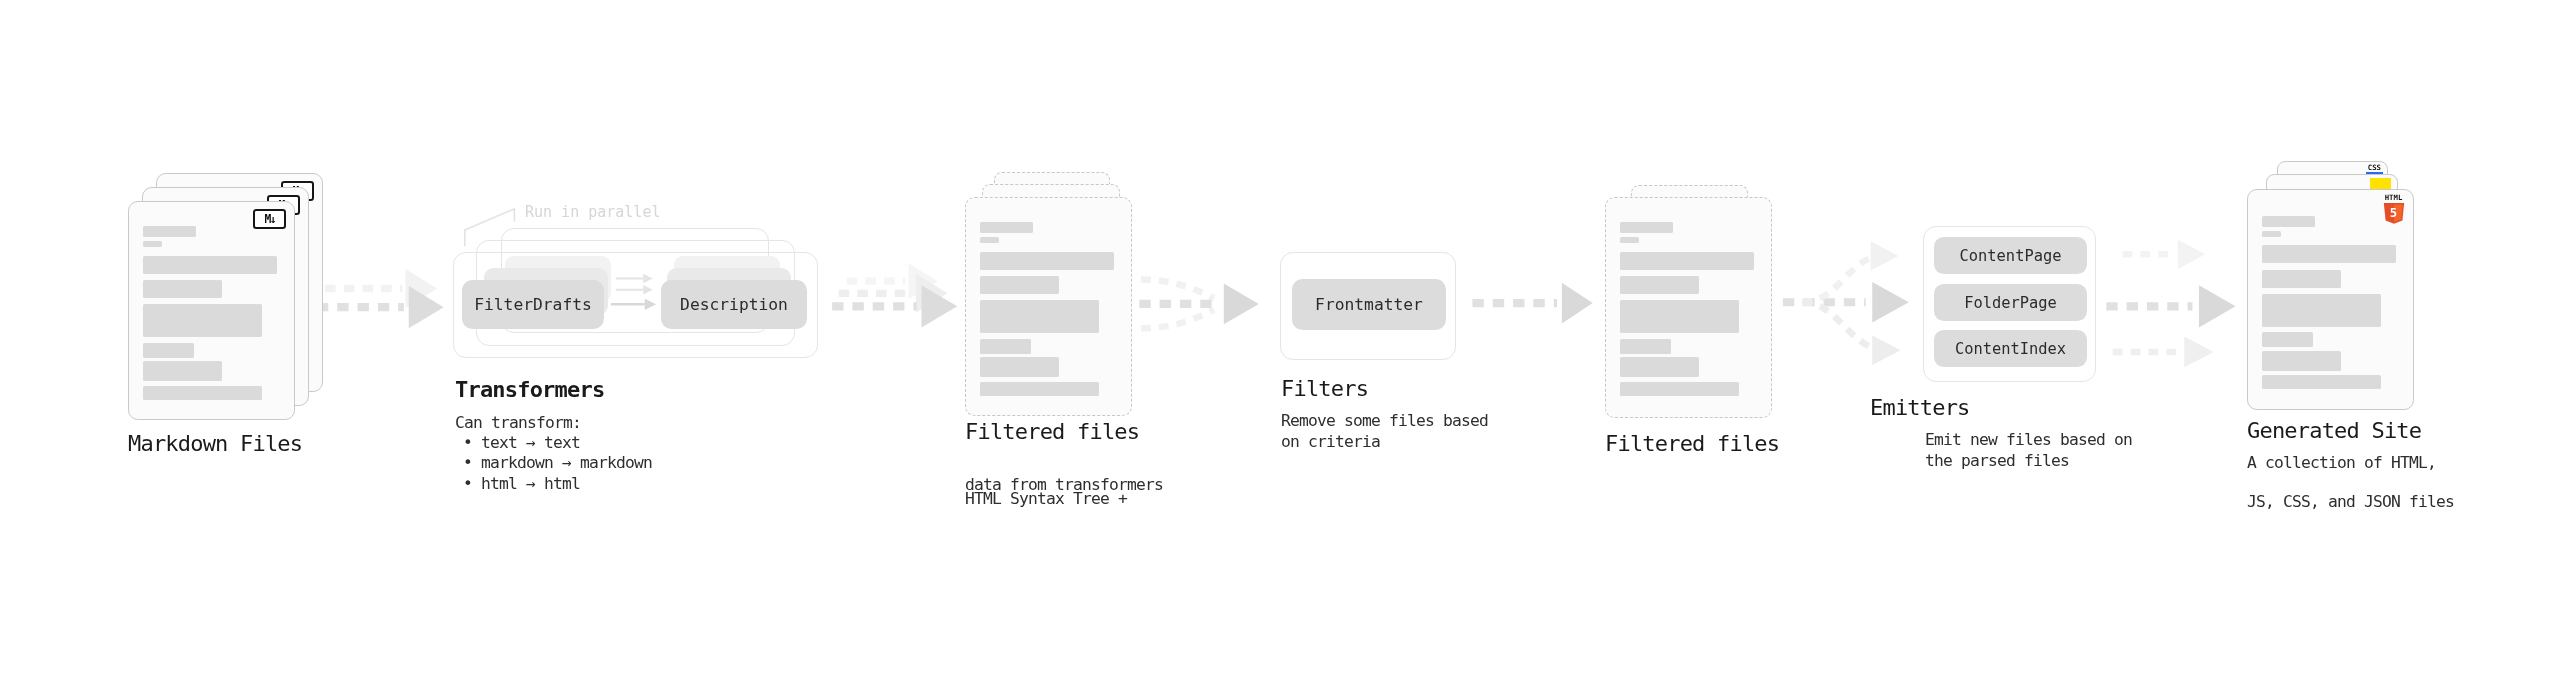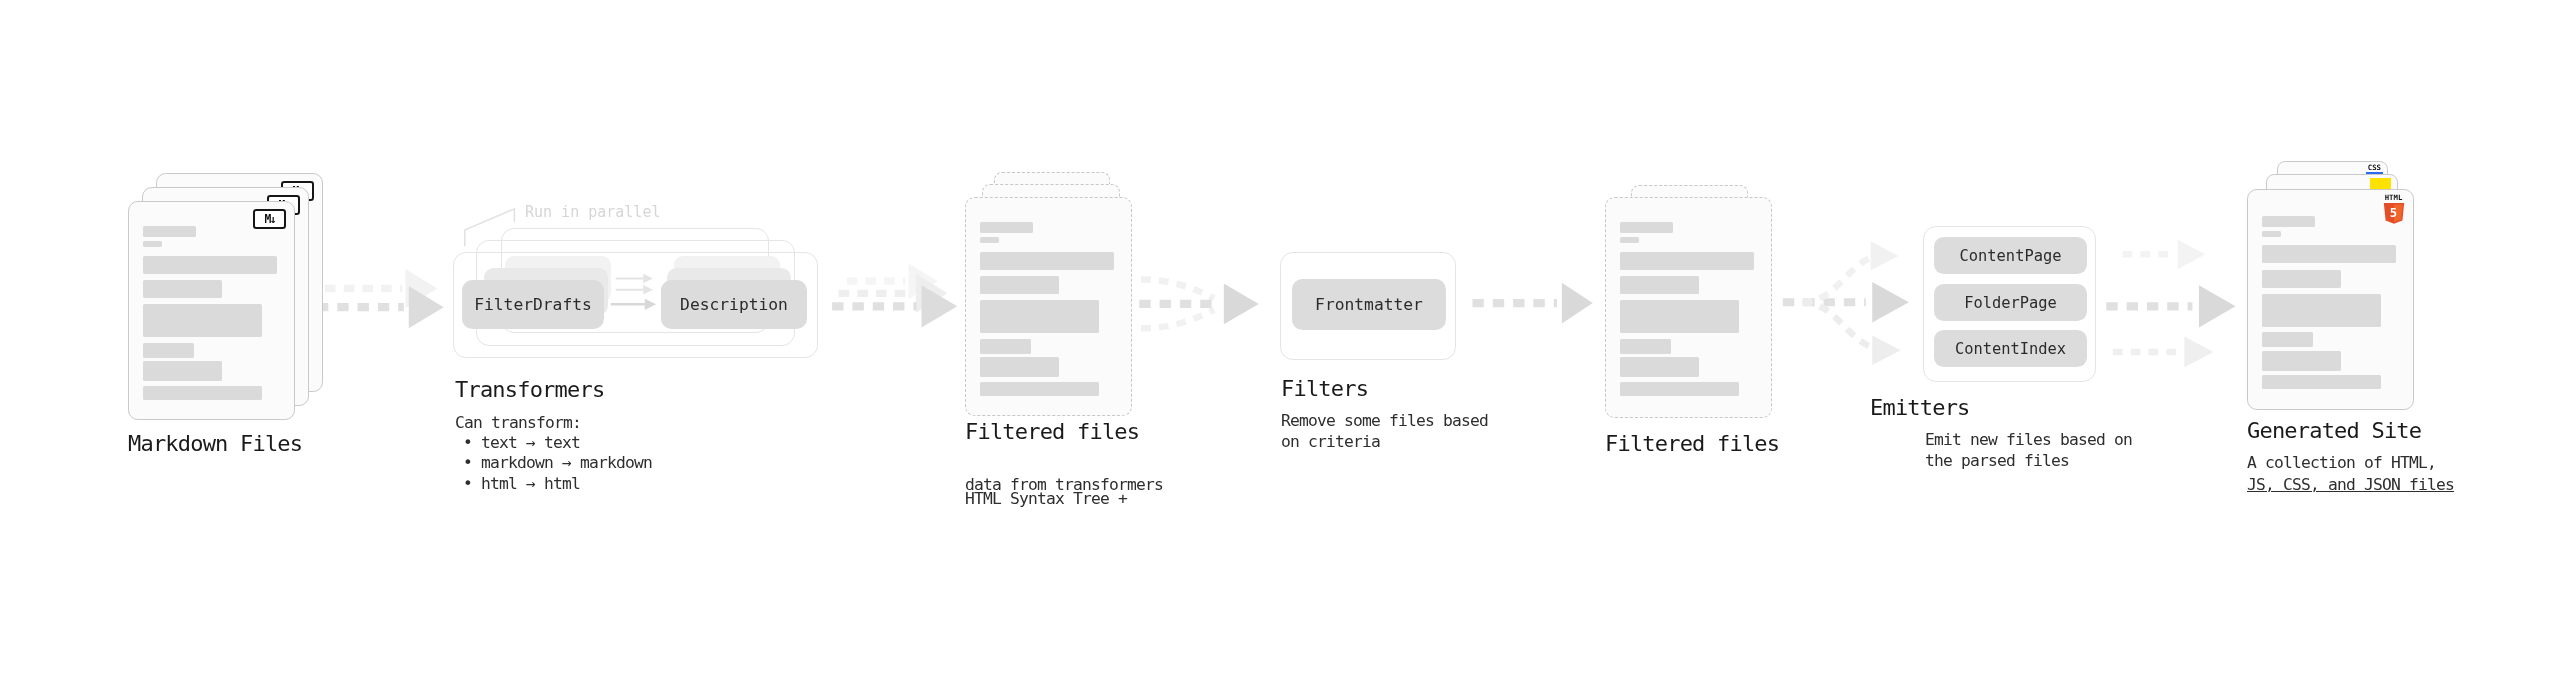--- a/index.html
+++ b/index.html
@@ -131,21 +131,21 @@
       <polygon points="52,21 52,33 64,27" fill="#e4e4e4"></polygon>
       <line x1="12" y1="45" x2="54" y2="45" stroke="#d8d8d8" stroke-width="3"></line>
       <polygon points="54,38 54,52 68,45" fill="#d8d8d8"></polygon>
     </svg>
 
     <div class="chip" style="left:462px;top:280px;width:142px;height:49px;">FilterDrafts</div>
     <div class="chip" style="left:661px;top:280px;width:146px;height:49px;">Description</div>
 
     <div class="annot" style="left:525px;top:203px;">Run in parallel</div>
 
-    <div class="title" style="left:455px;top:377px;">Transformers</div>
+    <div class="title" style="left:455px;top:377px;font-weight:bold;">Transformers</div>
     <div class="desc" style="left:455px;top:413px;">Can transform:</div>
     <div class="desc" style="left:463px;top:433px;">• text → text</div>
     <div class="desc" style="left:463px;top:453px;">• markdown → markdown</div>
     <div class="desc" style="left:463px;top:474px;">• html → html</div>
   </div>
 
   <div>
     <div class="card dashed" style="left:994px;top:172px;width:116px;height:28px;border-radius:8.1px;"></div>
     <div class="card dashed" style="left:982px;top:184px;width:138px;height:32.5px;border-radius:8.1px;"></div>
     <div class="card dashed" style="left:965px;top:197px;width:167px;height:219px;">
@@ -221,17 +221,17 @@
       <div class="bar" style="left:14px;top:41px;width:18.7px;height:5.7px;"></div>
       <div class="bar" style="left:14px;top:55px;width:134px;height:18px;"></div>
       <div class="bar" style="left:14px;top:80px;width:79px;height:18px;"></div>
       <div class="bar" style="left:14px;top:104px;width:119px;height:32.5px;"></div>
       <div class="bar" style="left:14px;top:142px;width:51px;height:14.6px;"></div>
       <div class="bar" style="left:14px;top:161px;width:79px;height:19.5px;"></div>
       <div class="bar" style="left:14px;top:185px;width:119px;height:14px;"></div>
     </div>
     <div class="title" style="left:2247px;top:418px;">Generated Site</div>
     <div class="desc" style="left:2247px;top:453px;">A collection of HTML,</div>
-    <div class="desc" style="left:2247px;top:475px;text-decoration:underline;">JS, CSS, and JSON files</div>
+    <div class="desc" style="left:2247px;top:492px;">JS, CSS, and JSON files</div>
   </div>
 
 </div>
 
 
 </body></html>

